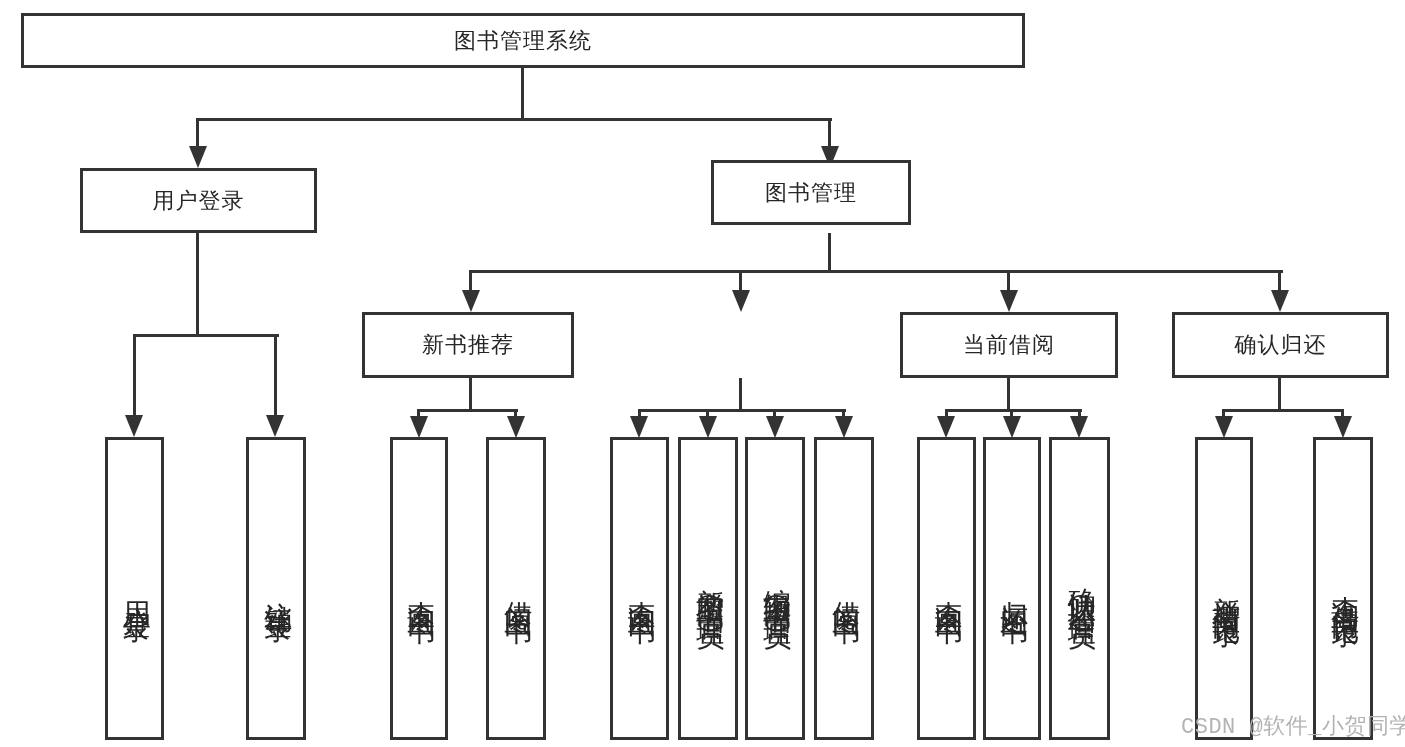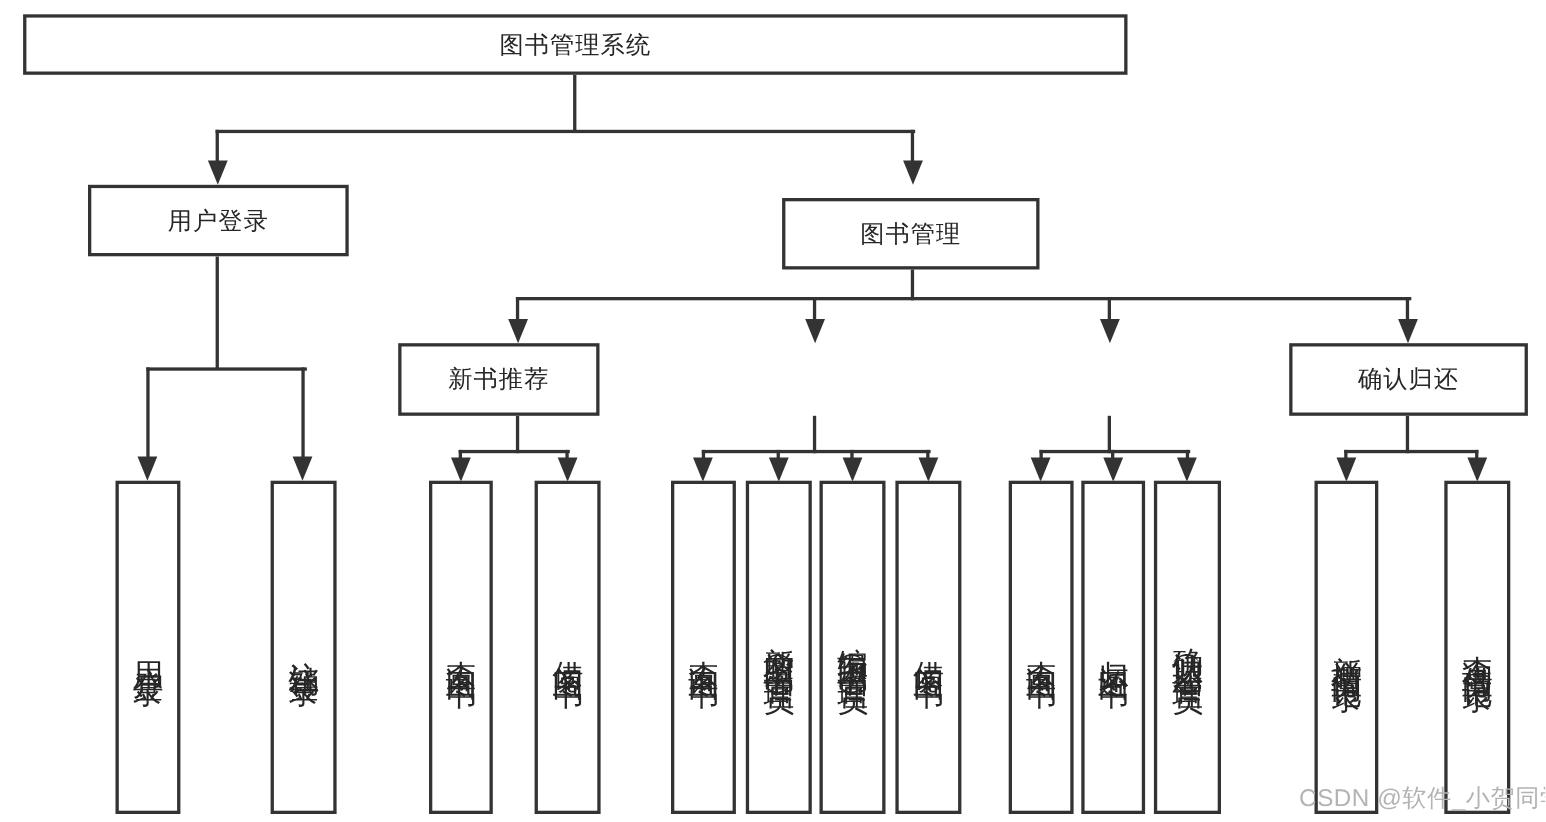--- a/index.html
+++ b/index.html
@@ -6,21 +6,21 @@
     --line:#333333;
     --text:#262626;
     --wm:#b5b2b2;
     --bg:#ffffff;
   }
   html,body{margin:0;padding:0;background:var(--bg);}
   .canvas{
     position:relative;
     width:1405px;height:747px;
     background:var(--bg);
-    font-family:Liberation Sans, sans-serif;
+    font-family:Liberation Mono, monospace;
     overflow:hidden;
   }
   .box{
     position:absolute;
     box-sizing:border-box;
     border:3px solid var(--line);
     background:var(--bg);
     display:flex;align-items:center;justify-content:center;
     color:var(--text);
   }
@@ -113,26 +113,29 @@
   <div class="line" style="left:1341px;top:409px;width:3px;height:10px"></div>
   <div class="arrow" style="left:1334px;top:416px"></div>
 
   <div class="box hlabel" style="left:21px;top:13px;width:1004px;height:55px">
     <span>图书管理系统</span>
   </div>
 
   <div class="box hlabel" style="left:80px;top:168px;width:237px;height:65px">
     <span>用户登录</span>
   </div>
-  <div class="box hlabel" style="left:711px;top:180px;width:234px;height:65px">
+  <div class="box hlabel" style="left:711px;top:160px;width:200px;height:65px">
     <span>图书管理</span>
   </div>
 
-  <div class="box hlabel" style="left:362px;top:312px;width:183px;height:66px">
+  <div class="box hlabel" style="left:362px;top:312px;width:212px;height:66px">
     <span>新书推荐</span>
+  </div>
+  <div class="box hlabel" style="left:900px;top:312px;width:218px;height:66px">
+    <span>当前借阅</span>
   </div>
   <div class="box hlabel" style="left:1172px;top:312px;width:217px;height:66px">
     <span>确认归还</span>
   </div>
 
   <div class="box leaf" style="left:105px;top:437px;width:59px;height:303px">
     <span class="vtext">用户登录</span>
   </div>
   <div class="box leaf" style="left:246px;top:437px;width:60px;height:303px">
     <span class="vtext">注销登录</span>

